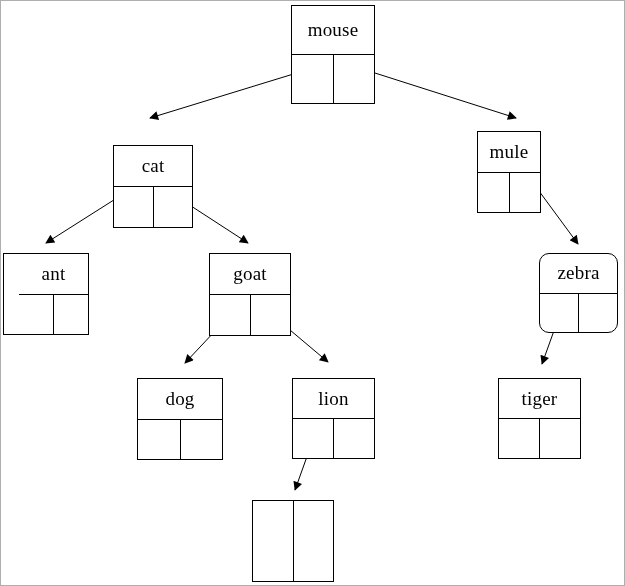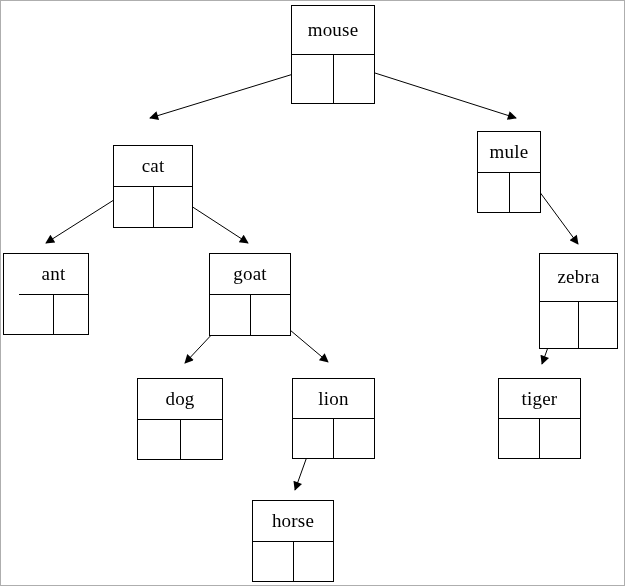--- a/index.html
+++ b/index.html
@@ -105,21 +105,21 @@
           <div class="cell right"></div>
         </div>
       </div>
       <div class="node" style="left: 208px; top: 252px; width: 82px; height: 83px;">
         <div class="label">goat</div>
         <div class="cells">
           <div class="cell left"></div>
           <div class="cell right"></div>
         </div>
       </div>
-      <div class="node" style="left: 538px; top: 252px; width: 79px; height: 96px;">
+      <div class="node" style="left: 538px; top: 252px; width: 79px; height: 80px; border-radius: 10px;">
         <div class="label">zebra</div>
         <div class="cells">
           <div class="cell left"></div>
           <div class="cell right"></div>
         </div>
       </div>
       <div class="node" style="left: 136px; top: 377px; width: 86px; height: 82px;">
         <div class="label">dog</div>
         <div class="cells">
           <div class="cell left"></div>
@@ -134,20 +134,19 @@
         </div>
       </div>
       <div class="node" style="left: 497px; top: 377px; width: 83px; height: 81px;">
         <div class="label">tiger</div>
         <div class="cells">
           <div class="cell left"></div>
           <div class="cell right"></div>
         </div>
       </div>
       <div class="node" style="left: 251px; top: 499px; width: 82px; height: 82px;">
-        <div class="label">horse</div>
         <div class="cells">
           <div class="cell left"></div>
           <div class="cell right"></div>
         </div>
       </div>
     </div>
 </div>
 
 </body></html>

